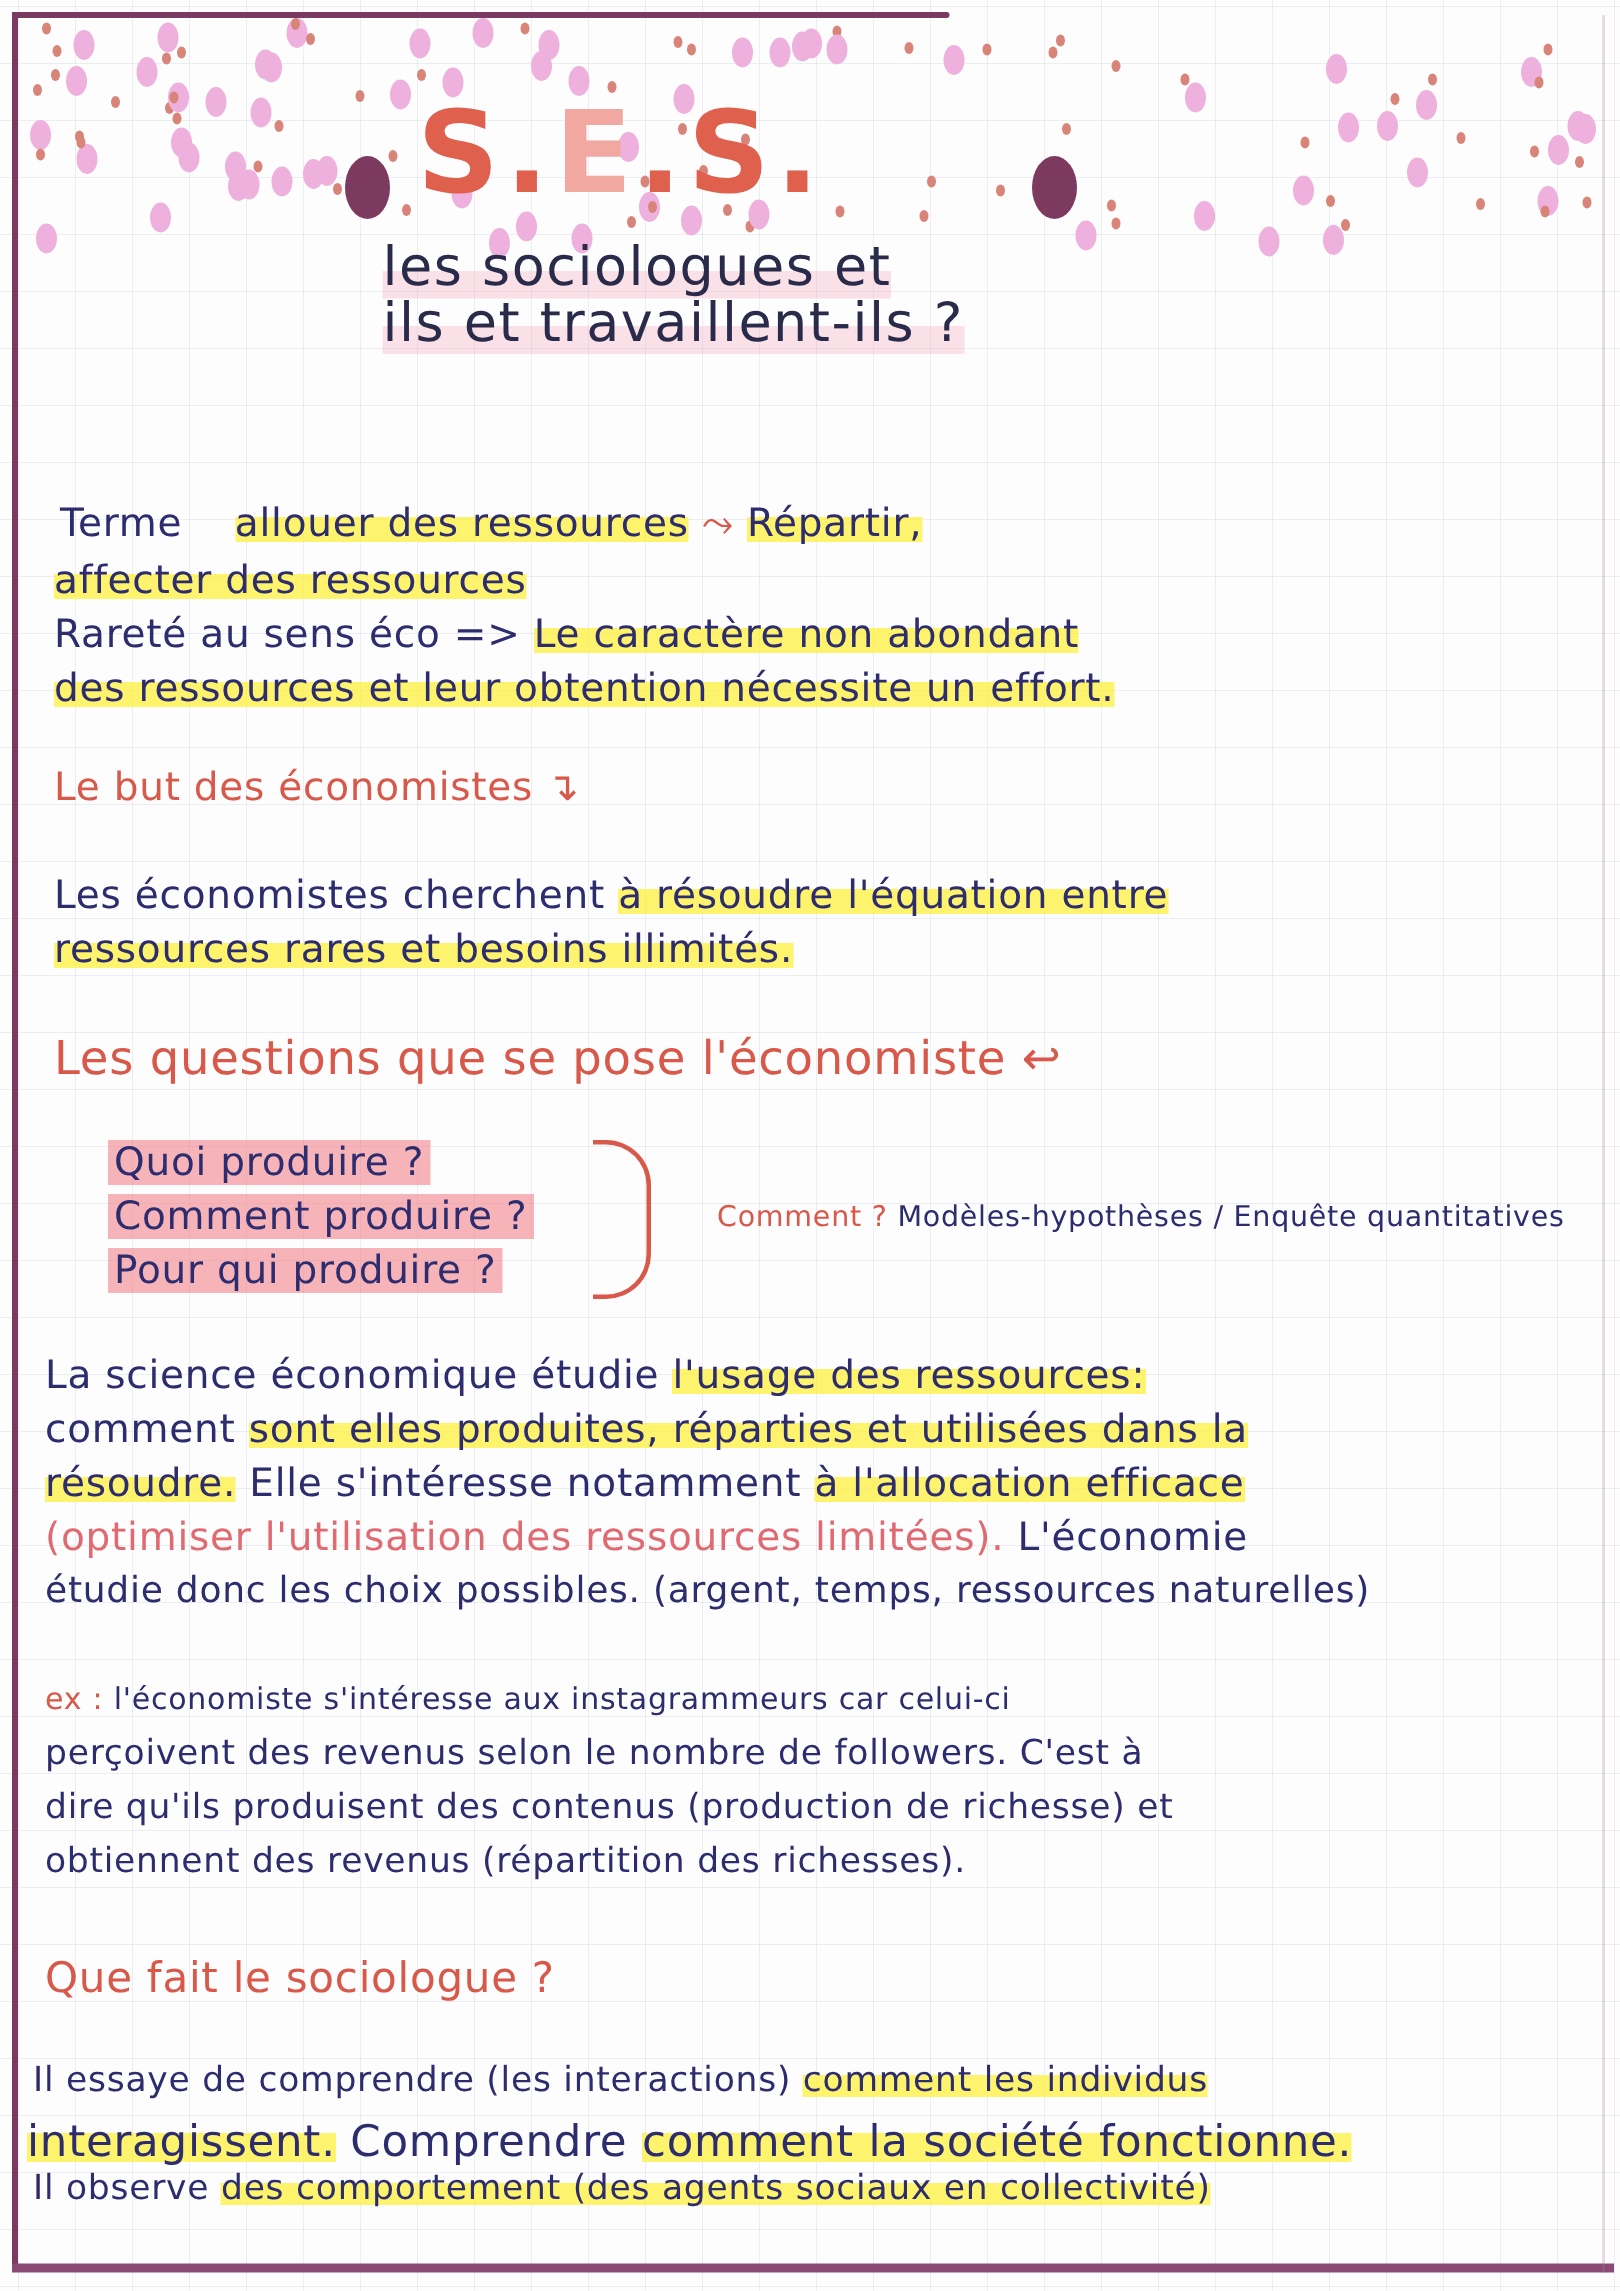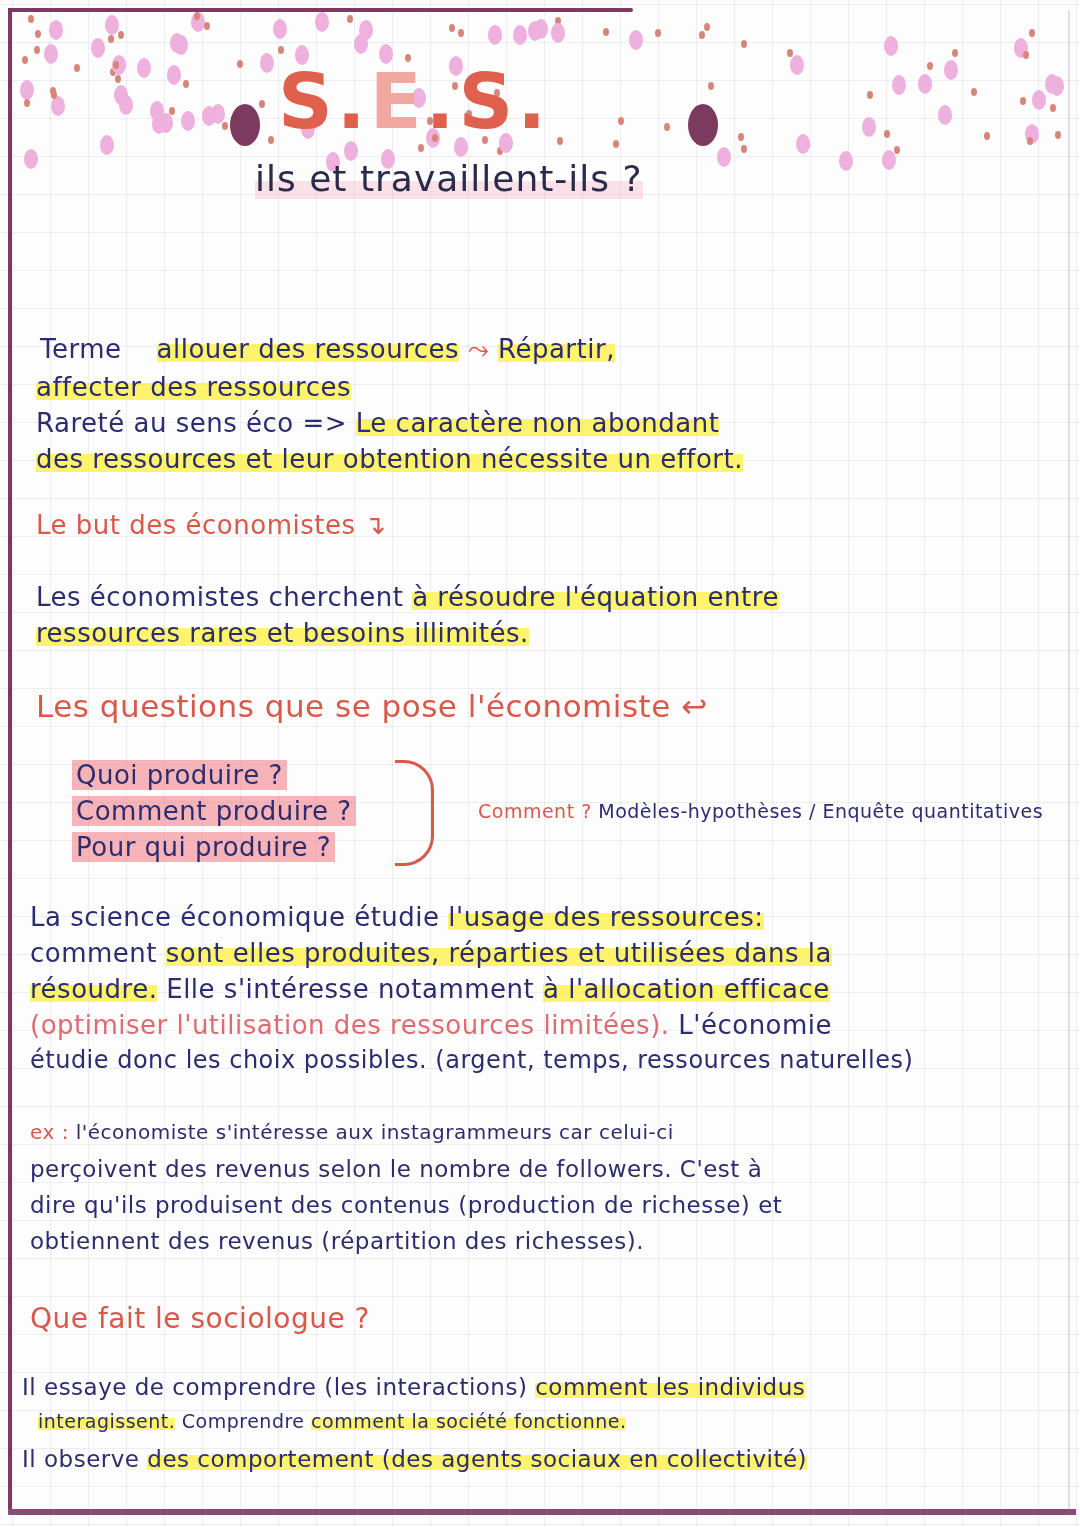--- a/index.html
+++ b/index.html
@@ -181,20 +181,21 @@
 
 <div class="title-row">
   <div class="big-dot"></div>
   <div class="title-letters">
     <span class="s">S</span><span class="sep">.</span><span class="e">E</span><span class="sep">.</span><span class="s">S</span><span class="sep">.</span>
   </div>
   <div class="big-dot" style="margin-left:120px"></div>
 </div>
 
 <div class="subtitle">
+  <div><span class="hl">les sociologues et</span></div>
   <div><span class="hl">ils et travaillent-ils ?</span></div>
 </div>
 
 <div class="line" style="top:334px;left:40px">
   <span>Terme</span>&nbsp;&nbsp;&nbsp;
   <span class="yl">allouer des ressources</span>
   <span class="arrow">⤳</span>
   <span class="yl">Répartir,</span>
 </div>
 <div class="line" style="top:372px">
@@ -274,21 +275,21 @@
   <span>obtiennent des revenus (répartition des richesses).</span>
 </div>
 
 <div class="line red" style="top:1302px;left:30px;font-size:28px">
   <span>Que fait le sociologue ?</span>
 </div>
 <div class="line" style="top:1374px;left:22px;font-size:23px">
   <span>Il essaye de comprendre (les interactions)</span>
   <span class="yl">comment les individus</span>
 </div>
-<div class="line" style="top:1410px;left:38px;font-size:19px">
+<div class="line" style="top:1410px;left:18px;font-size:29px">
   <span class="yl">interagissent.</span>
   <span>Comprendre</span>
   <span class="yl">comment la société fonctionne.</span>
 </div>
 <div class="line" style="top:1446px;left:22px;font-size:23px">
   <span>Il observe</span>
   <span class="yl">des comportement (des agents sociaux en collectivité)</span>
 </div>
 
 </body></html>

